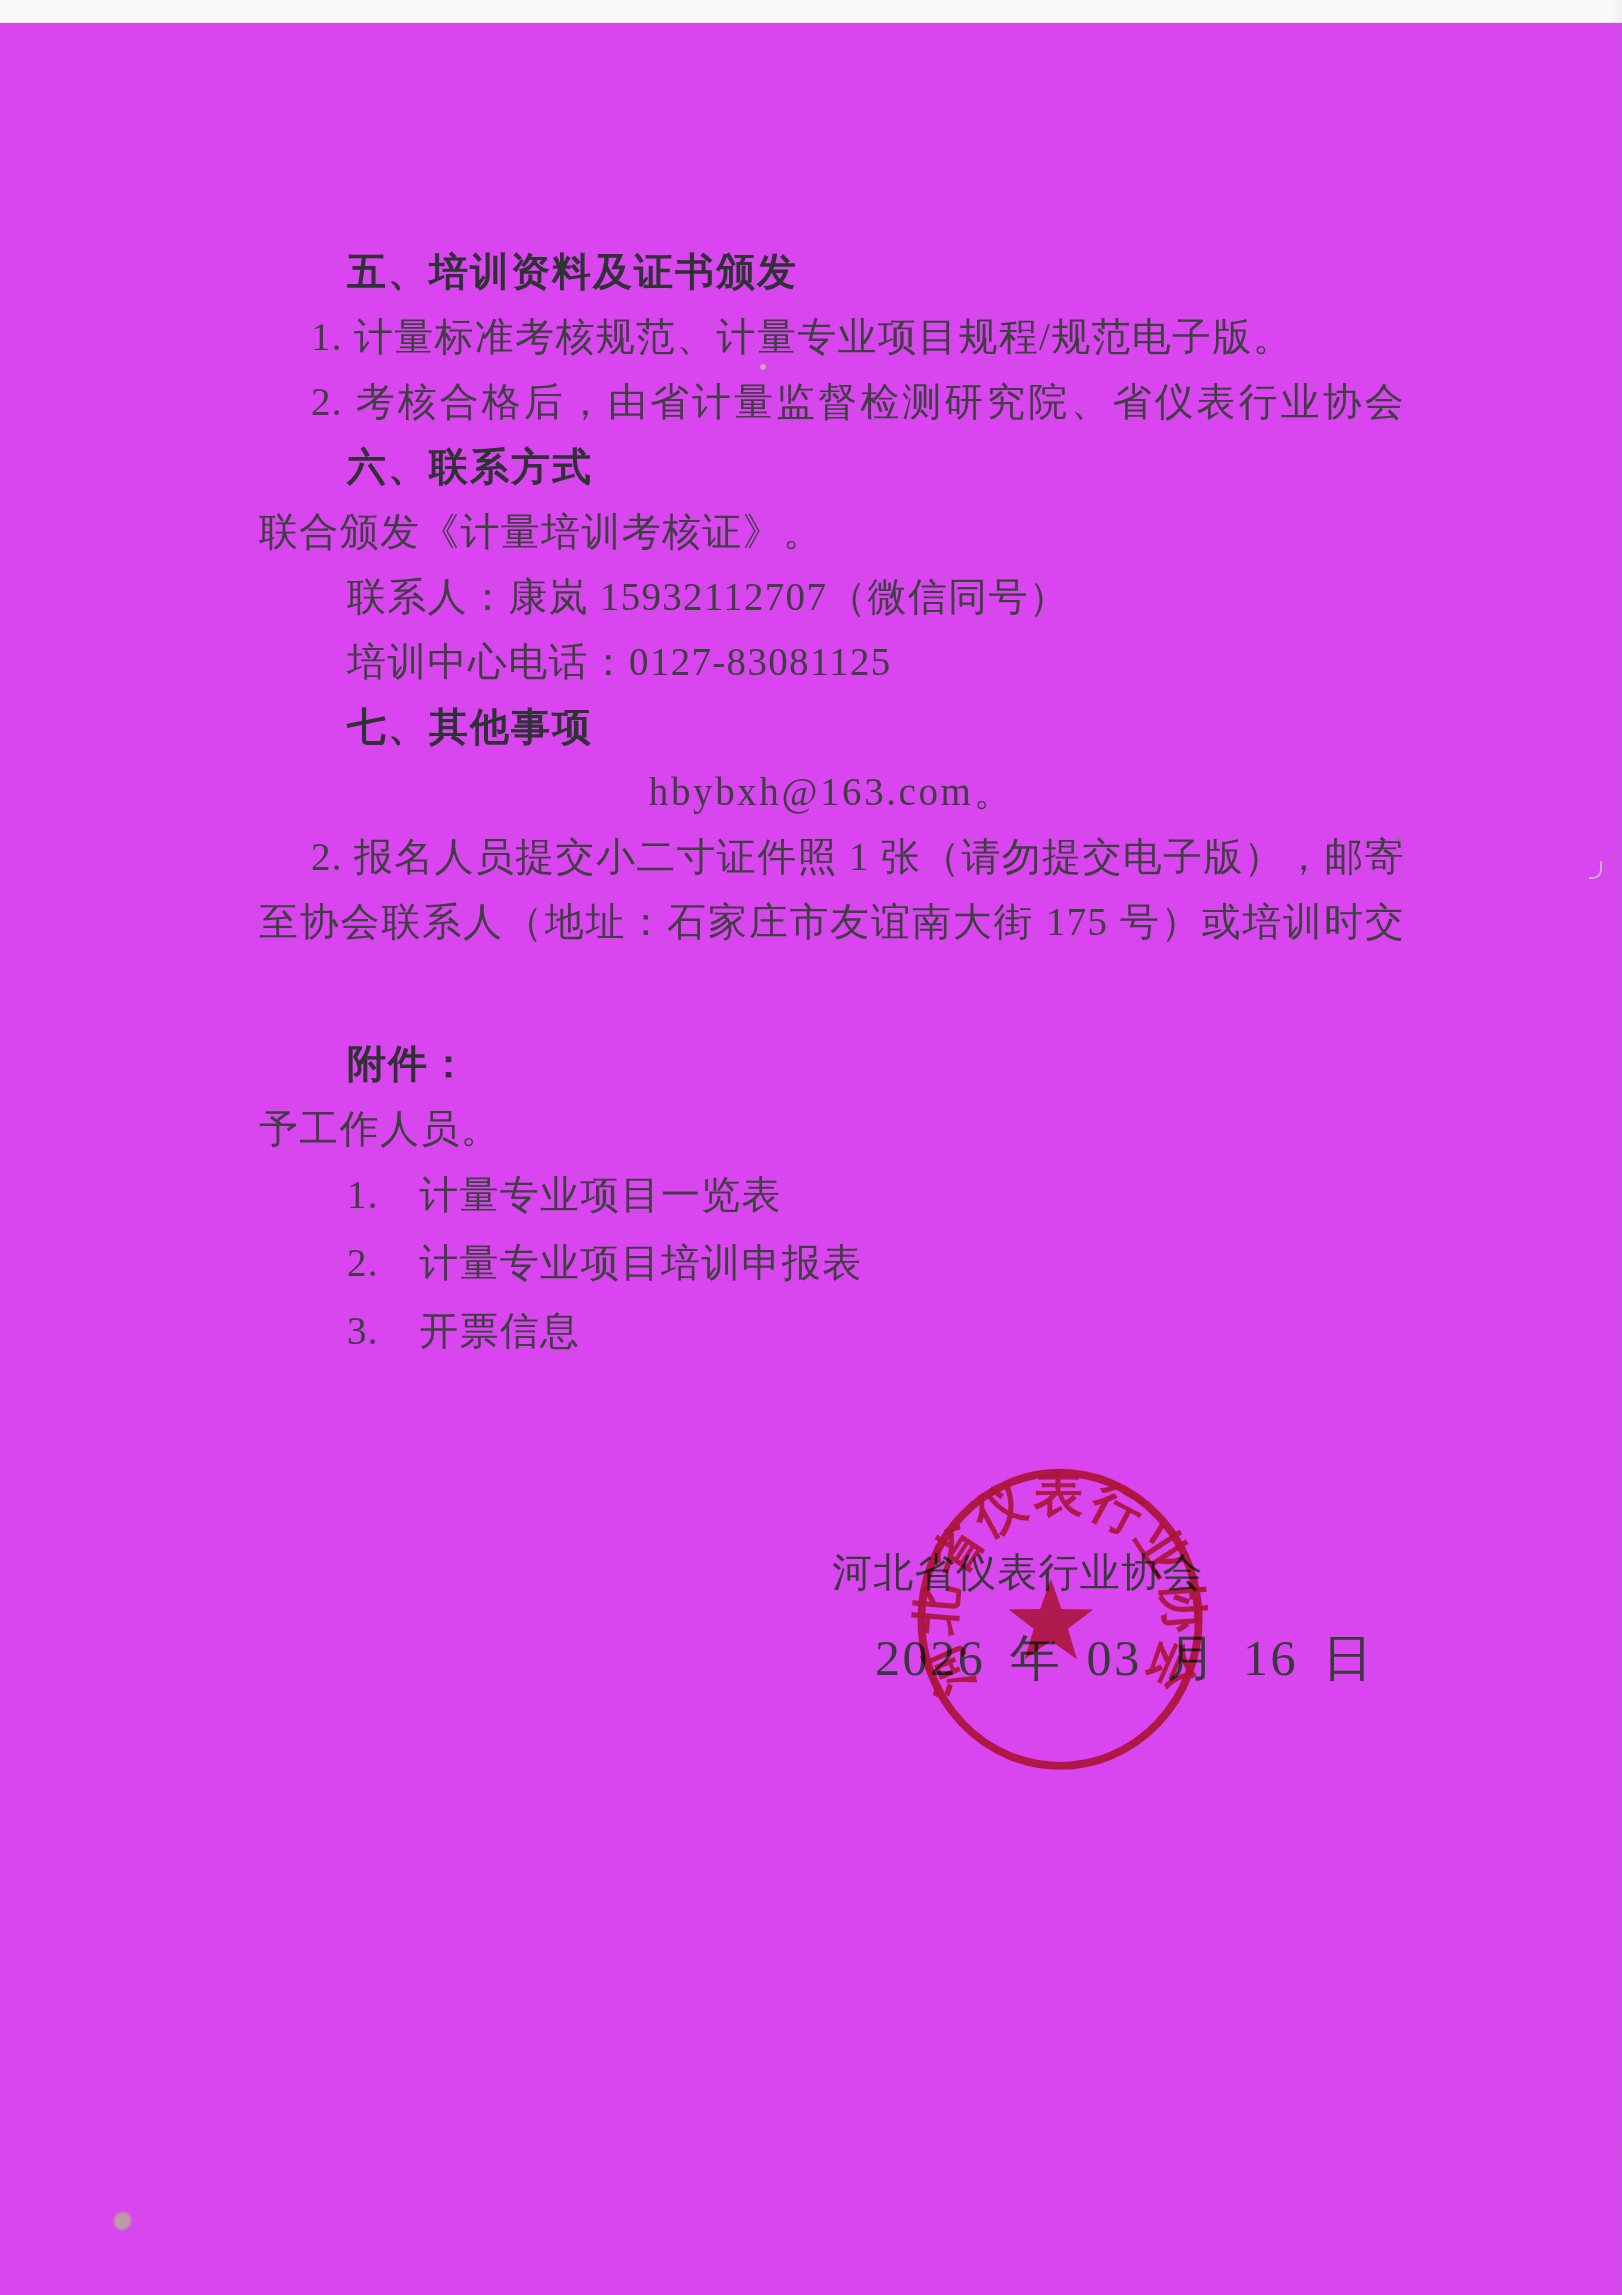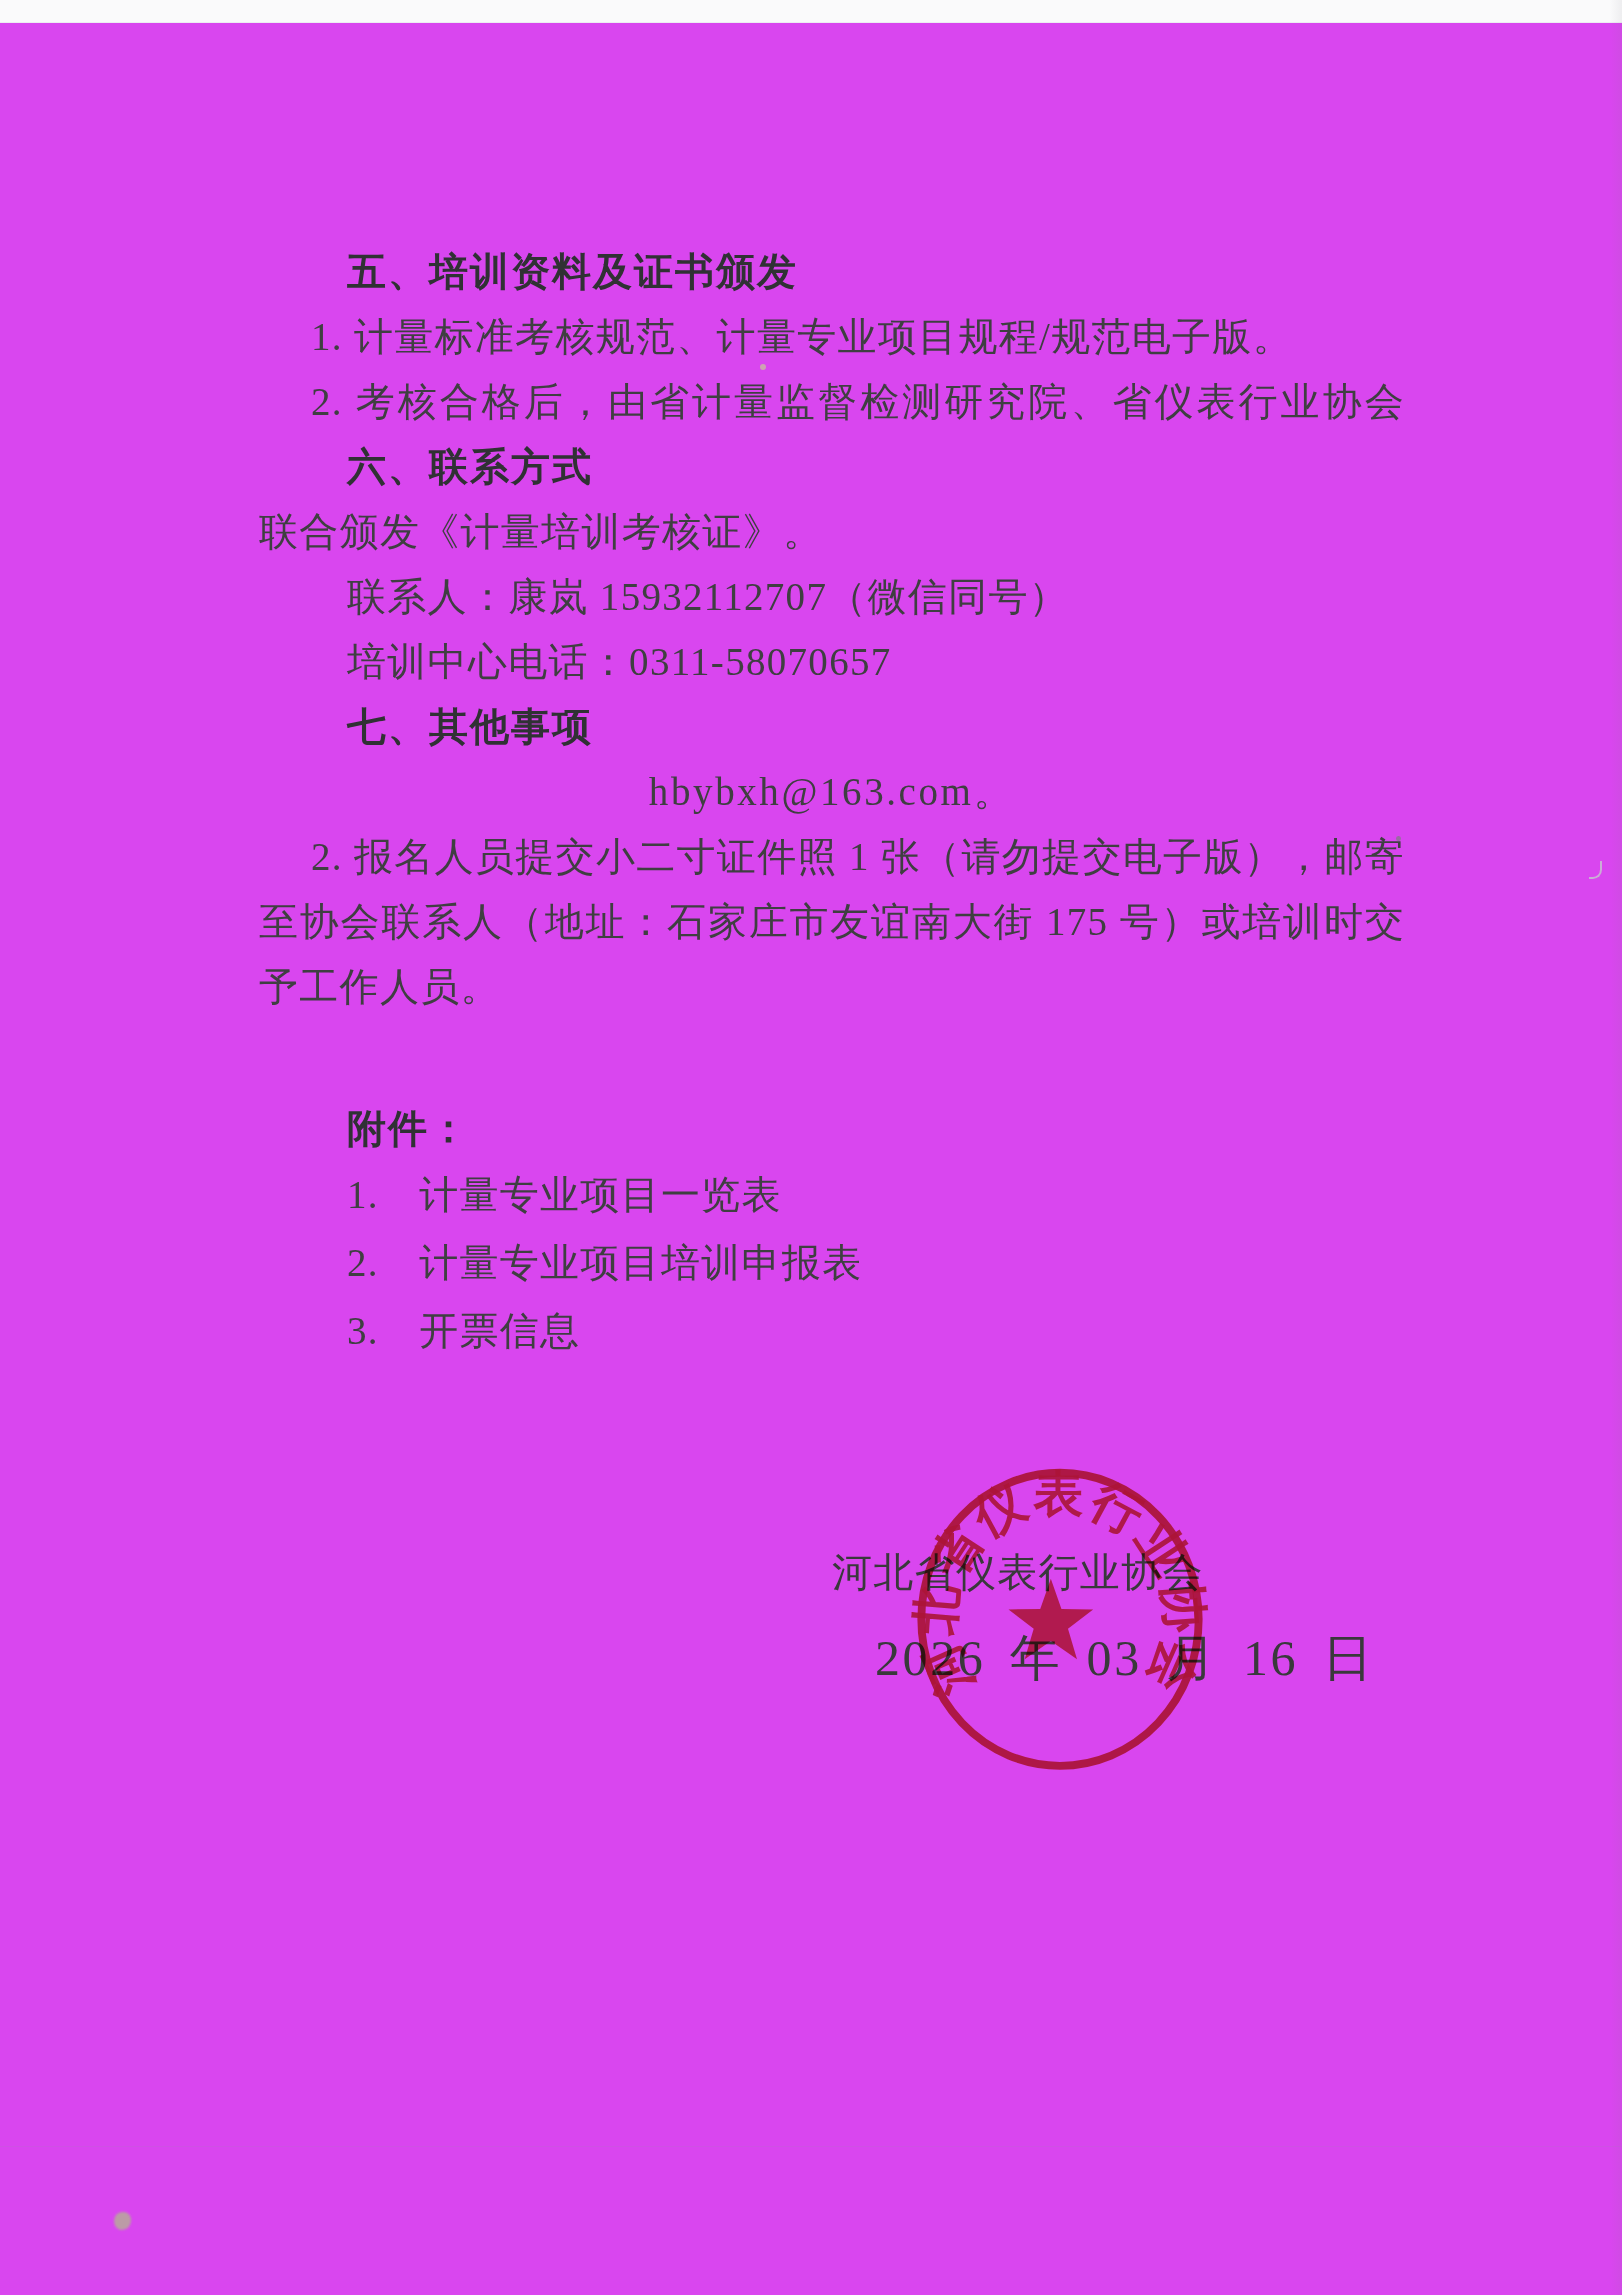--- a/index.html
+++ b/index.html
@@ -87,27 +87,27 @@
   <div class="speck s2"></div>
   <div class="speck s3"></div>
 
   <div class="content">
     <div class="line heading">五、培训资料及证书颁发</div>
     <div class="line pnum">1. 计量标准考核规范、计量专业项目规程/规范电子版。</div>
     <div class="line pnum just">2. 考核合格后，由省计量监督检测研究院、省仪表行业协会</div>
     <div class="line heading">六、联系方式</div>
     <div class="line">联合颁发《计量培训考核证》。</div>
     <div class="line ind">联系人：康岚 15932112707（微信同号）</div>
-    <div class="line ind">培训中心电话：0311-58070657</div>
+    <div class="line ind">培训中心电话：0127-83081125</div>
     <div class="line heading">七、其他事项</div>
     <div class="line latin">hbybxh@163.com。</div>
     <div class="line pnum just">2. 报名人员提交小二寸证件照 1 张（请勿提交电子版），邮寄</div>
     <div class="line just">至协会联系人（地址：石家庄市友谊南大街 175 号）或培训时交</div>
+    <div class="line heading attach-gap">附件：</div>
     <div class="line">予工作人员。</div>
-    <div class="line heading attach-gap">附件：</div>
     <div class="line ind attach-item">1. 计量专业项目一览表</div>
     <div class="line ind attach-item">2. 计量专业项目培训申报表</div>
     <div class="line ind attach-item">3. 开票信息</div>
   </div>
 
   <div class="sig-org">河北省仪表行业协会</div>
   <div class="sig-date">2026 年 03 月 16 日</div>
 
   <svg class="stamp" viewBox="-240 -240 480 480" xmlns="http://www.w3.org/2000/svg">
     <ellipse cx="0" cy="2" rx="212" ry="224" fill="none" stroke="#c5372b" stroke-width="12" opacity="0.93"></ellipse>

